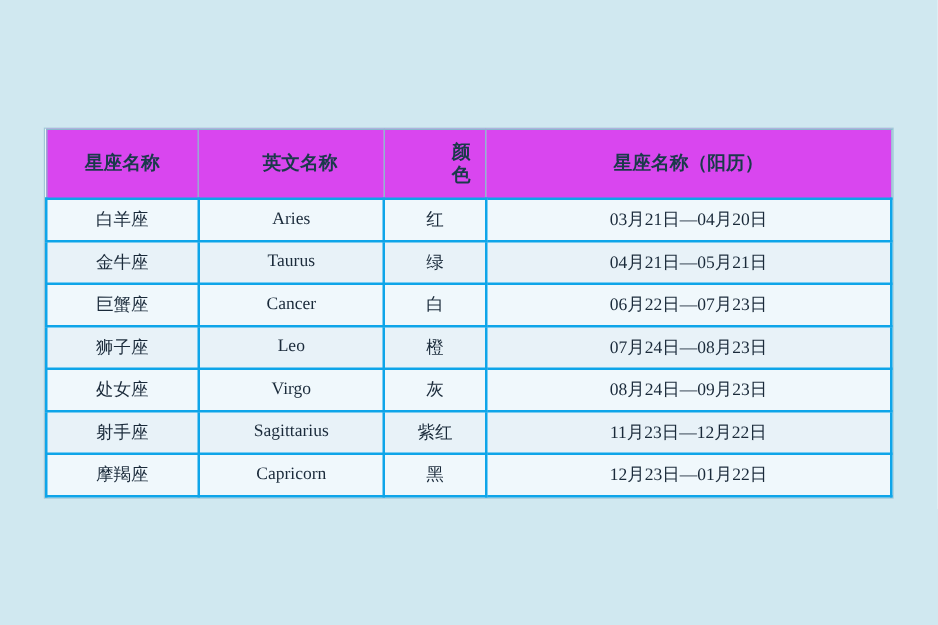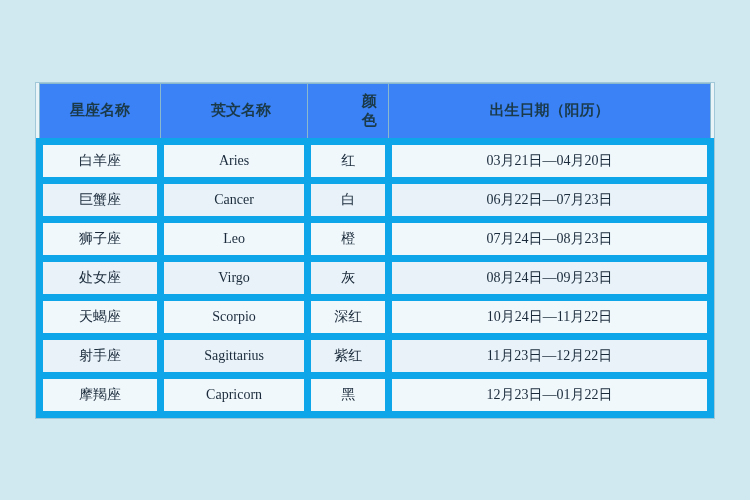--- a/index.html
+++ b/index.html
@@ -23,42 +23,42 @@
       border: 1px solid #a0c8d8;
       width: 680px;
     }
 
     table {
       width: 100%;
       border-collapse: collapse;
     }
 
     thead tr {
-      background-color: #3b82f6;
+      background-color: #d946ef;
     }
 
     thead th {
       border: 1px solid #8ab8cc;
       padding: 8px 6px;
       text-align: center;
       font-size: 15px;
       font-weight: bold;
       color: #1a3a4a;
     }
 
     tbody tr {
       background-color: #f0f8fc;
     }
 
     tbody tr:nth-child(even) {
       background-color: #e8f2f8;
     }
 
     tbody td {
-      border: 7px solid #0ea5e9;
+      border: 2px solid #0ea5e9;
       padding: 7px 6px;
       text-align: center;
       font-size: 14px;
       color: #1a2a3a;
     }
 
     .col-zh { width: 18%; }
     .col-en { width: 22%; padding-left: 20px; }
     .col-color { width: 12%; padding-left: 48px; }
     .col-date { width: 48%; }
@@ -66,55 +66,55 @@
 </head>
 <body>
 
 <div class="table-container">
   <table>
     <thead>
       <tr>
         <th class="col-zh">星座名称</th>
         <th class="col-en">英文名称</th>
         <th class="col-color">颜色</th>
-        <th class="col-date">出生日期（阳历）</th>
+        <th class="col-date">星座名称（阳历）</th>
       </tr>
     </thead>
     <tbody id="table-body">
     <tr>
           <td>白羊座</td>
           <td>Aries</td>
           <td>红</td>
           <td>03月21日—04月20日</td>
+        </tr>
+        <tr>
+          <td>金牛座</td>
+          <td>Taurus</td>
+          <td>绿</td>
+          <td>04月21日—05月21日</td>
         </tr>
         <tr>
           <td>巨蟹座</td>
           <td>Cancer</td>
           <td>白</td>
           <td>06月22日—07月23日</td>
         </tr>
         <tr>
           <td>狮子座</td>
           <td>Leo</td>
           <td>橙</td>
           <td>07月24日—08月23日</td>
         </tr>
         <tr>
           <td>处女座</td>
           <td>Virgo</td>
           <td>灰</td>
           <td>08月24日—09月23日</td>
         </tr>
         <tr>
-          <td>天蝎座</td>
-          <td>Scorpio</td>
-          <td>深红</td>
-          <td>10月24日—11月22日</td>
-        </tr>
-        <tr>
           <td>射手座</td>
           <td>Sagittarius</td>
           <td>紫红</td>
           <td>11月23日—12月22日</td>
         </tr>
         <tr>
           <td>摩羯座</td>
           <td>Capricorn</td>
           <td>黑</td>
           <td>12月23日—01月22日</td>

